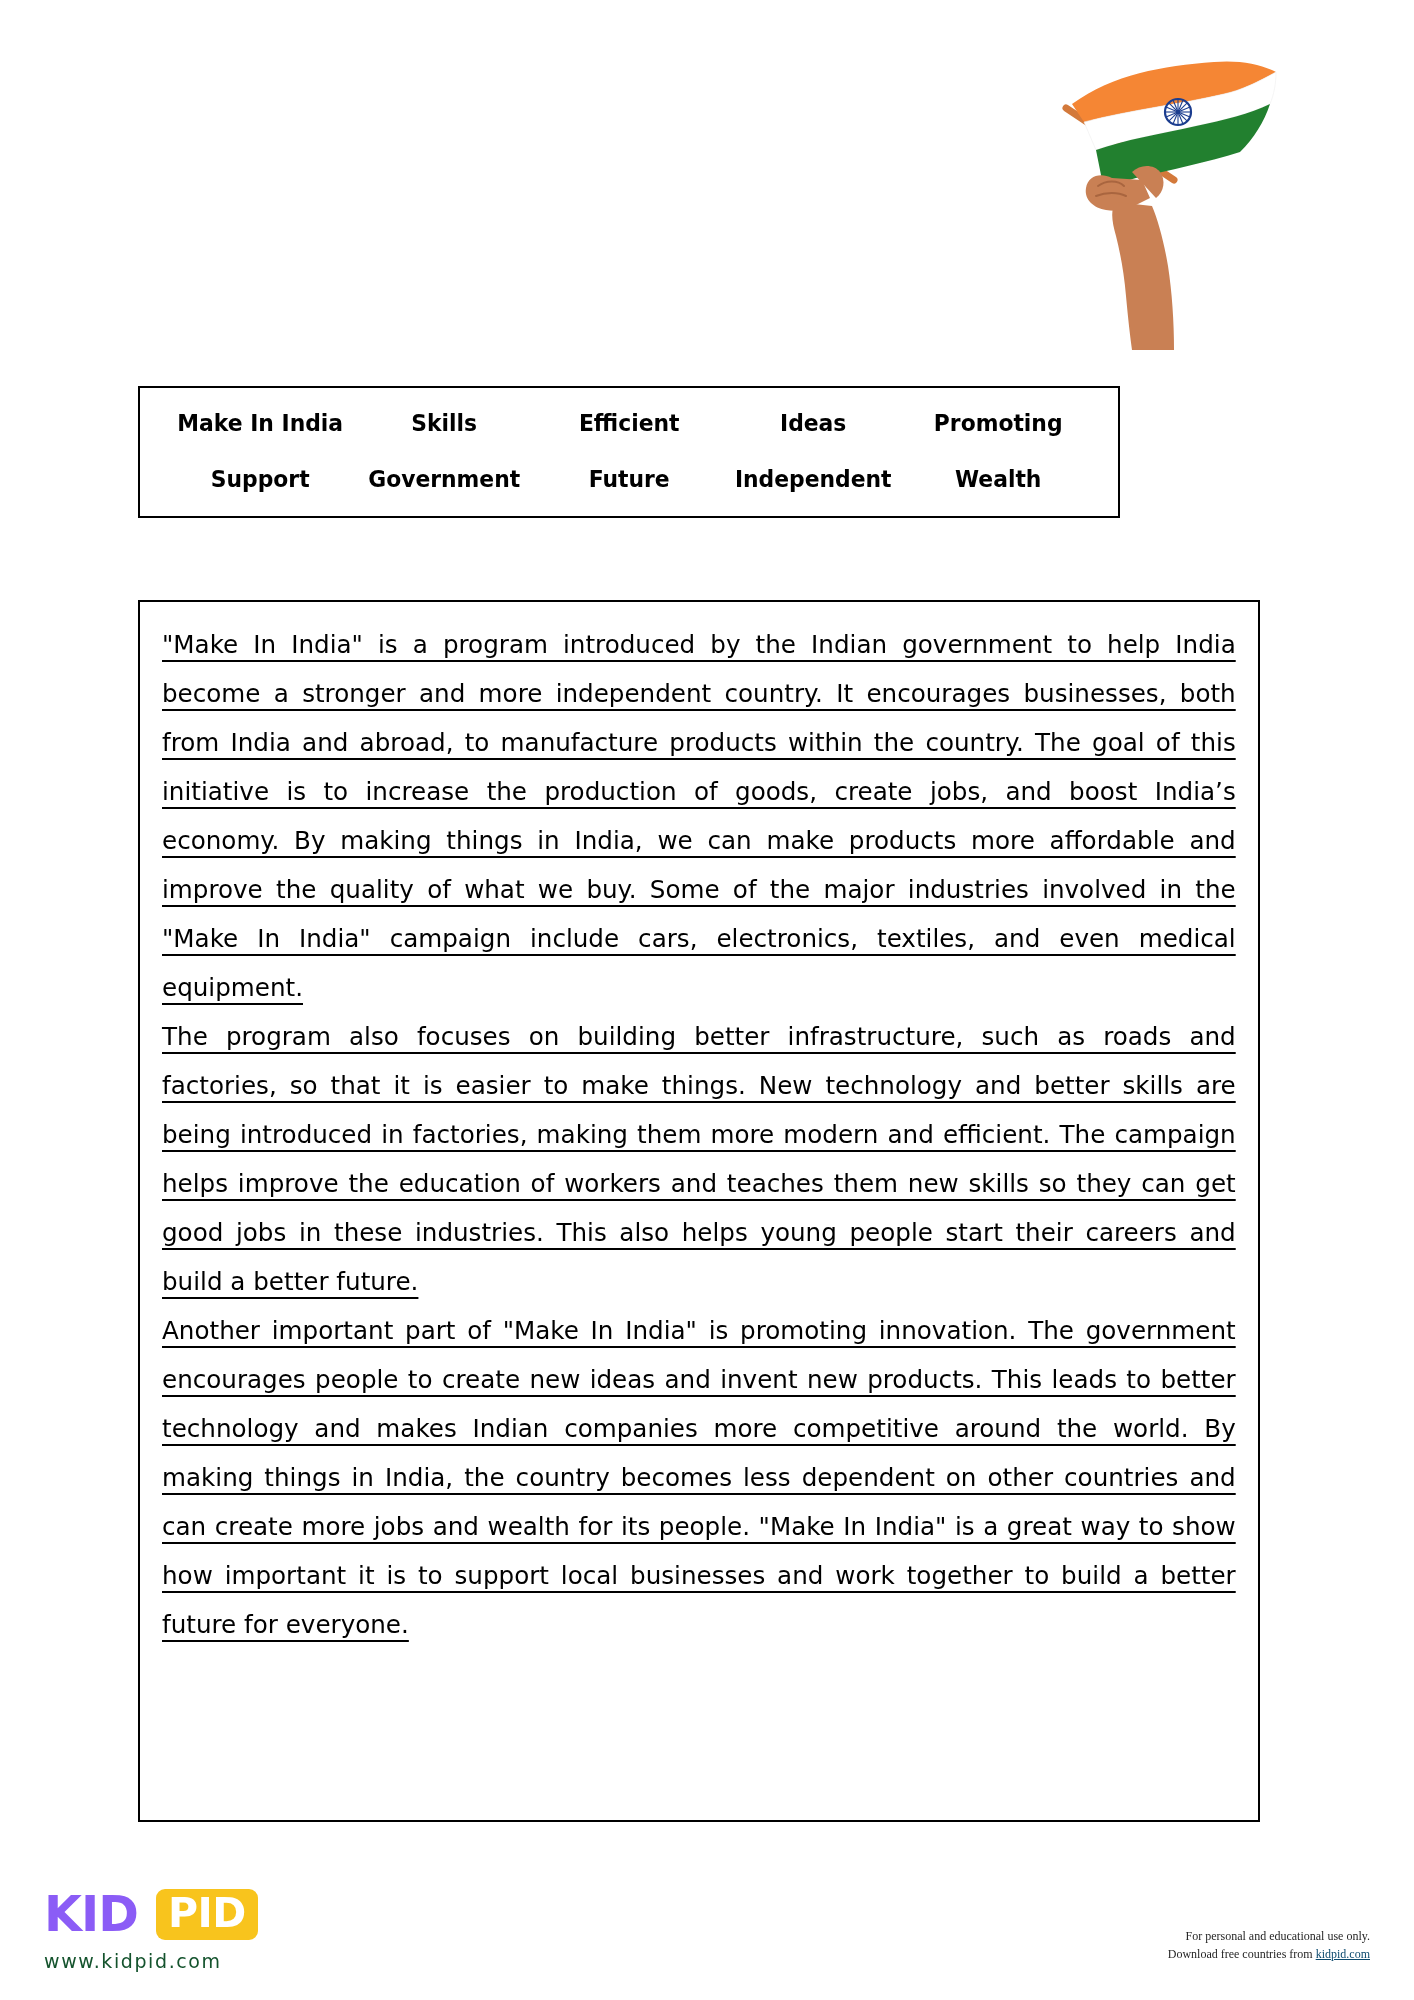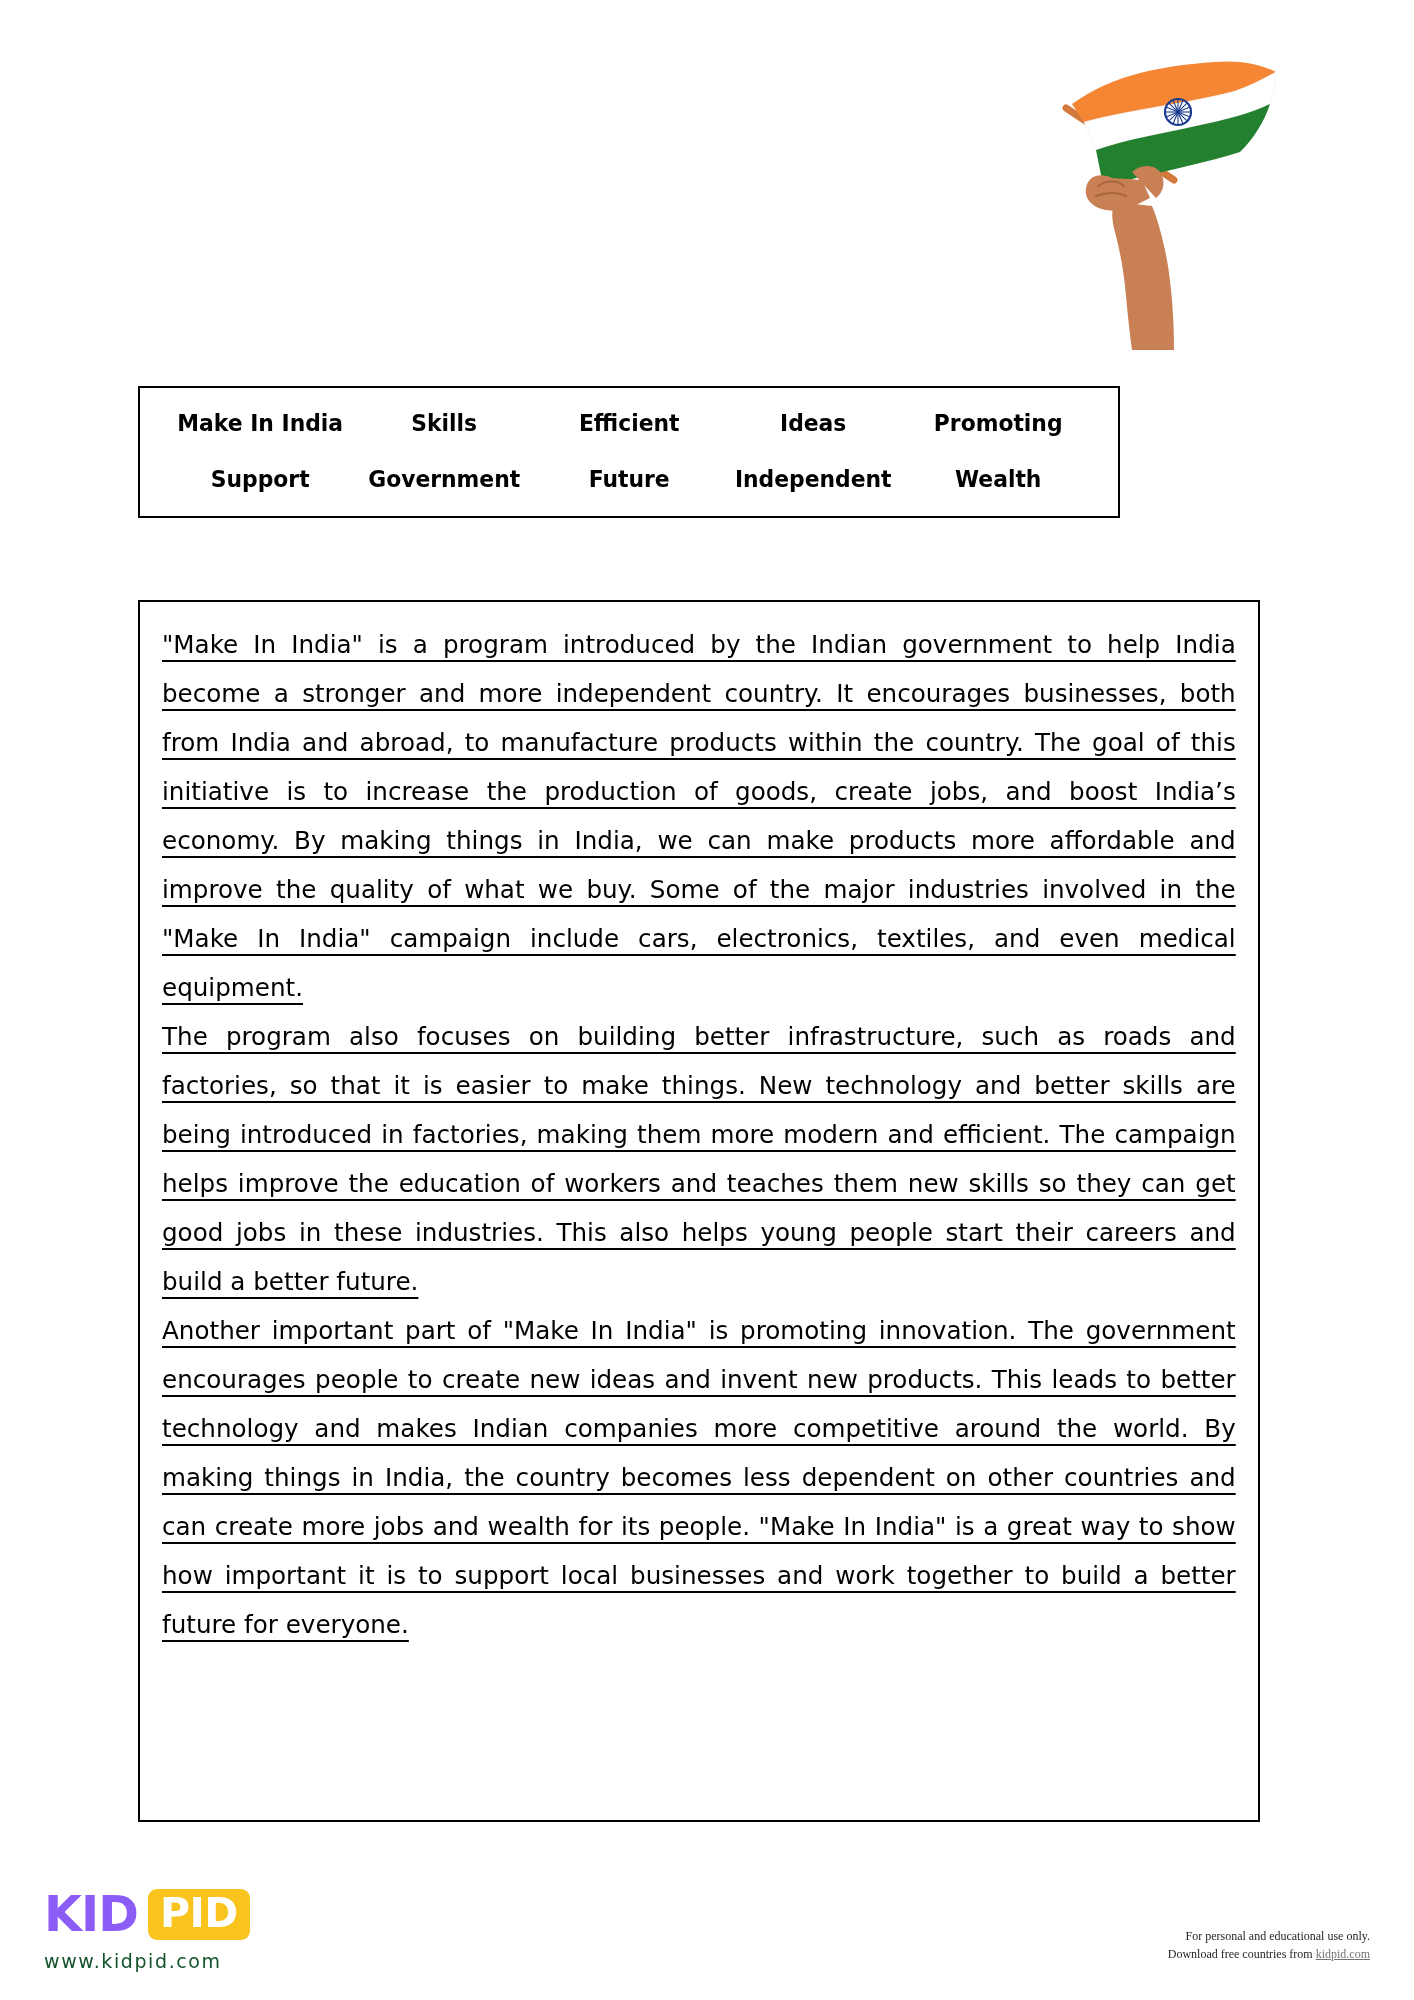--- a/index.html
+++ b/index.html
@@ -155,42 +155,42 @@
   .logo-pid {
     font-family: "DejaVu Sans", sans-serif;
     font-size: 41px;
     font-weight: 700;
     color: #ffffff;
     background: #f8c41d;
     border-radius: 9px;
     padding: 4px 12px 6px 12px;
     letter-spacing: -0.5px;
     line-height: 1;
-    margin-left: 10px;
+    margin-left: 18px;
   }
   .logo-url {
     font-family: "DejaVu Sans", sans-serif;
     font-size: 19px;
     color: #14532d;
     letter-spacing: 1.6px;
     margin-top: 8px;
   }
   .footer-credit {
     position: absolute;
     right: 44px;
     bottom: 36px;
     text-align: right;
     font-family: Liberation Serif, serif;
     font-size: 12px;
     color: #262626;
     line-height: 1.55;
   }
   .footer-credit a,
   .footer-credit .link {
-    color: #737373;
+    color: #0c4a6e;
     text-decoration: underline;
   }
 </style>
 </head>
 <body>
 
 <div class="page">
 
 
   <div class="flag-illustration">

